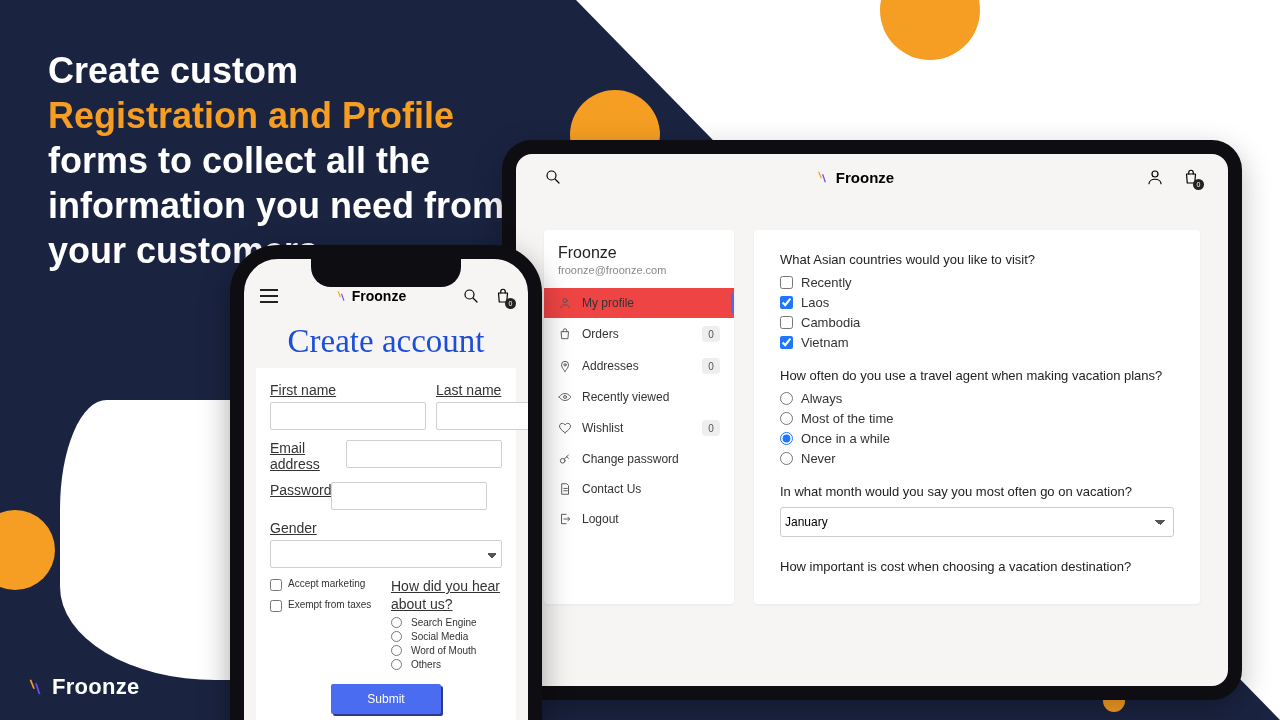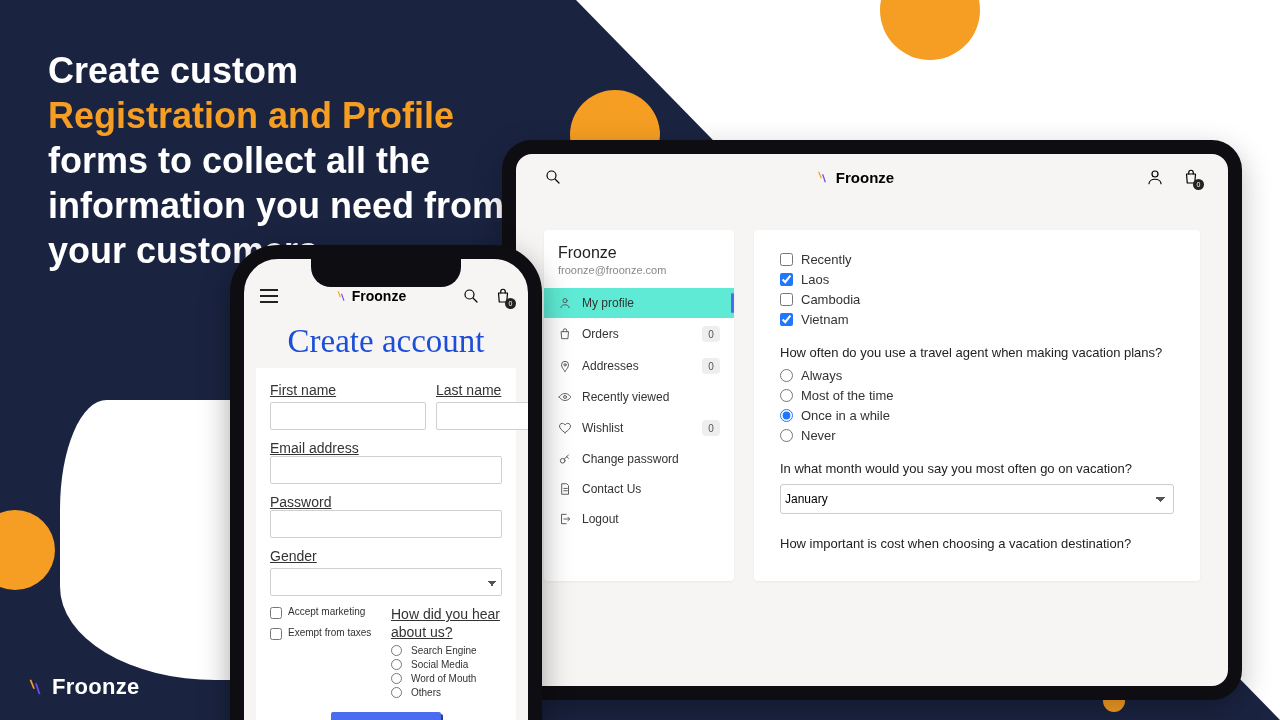--- a/index.html
+++ b/index.html
@@ -59,21 +59,21 @@
   .bag-badge {
     position:absolute; right:-4px; bottom:-4px; width:11px; height:11px; border-radius:50%;
     background:#222; color:#fff; font-size:7px; display:flex; align-items:center; justify-content:center;
   }
 
   .ph-title { text-align:center; font-family: Georgia, 'Times New Roman', serif; font-size: 33px; font-weight: 400; color:#1d4ed8; margin: 10px 0 8px; }
 
   .ph-form { background:#fff; margin: 6px 12px 0; padding: 14px 14px 18px; border-radius: 2px; }
   .ph-row { display:flex; gap:10px; margin-bottom: 10px; }
   .ph-col { flex:1; display:flex; flex-direction:column; gap:4px; }
-  .ph-col-full { width:100%; display:flex; flex-direction:column; margin-bottom:10px; }
+  .ph-col-full { width:100%; display:flex; flex-direction:row; margin-bottom:10px; }
   .ph-label { font-size: 14px; color:#333;text-decoration:underline; }
   .ph-input, .ph-select {
     height: 28px; border:1px solid #d0d0d0; border-radius:2px; background:#fff; font-size:11px; padding:0 6px;
   }
   .ph-select { appearance: none; background: linear-gradient(45deg, transparent 50%, #555 50%) right 9px top 12px / 5px 5px no-repeat,
                linear-gradient(-45deg, transparent 50%, #555 50%) right 4px top 12px / 5px 5px no-repeat, #fff; }
   .date-wrap { position:relative; }
   .date-wrap .cal-icon { position:absolute; right:6px; top:7px; width:12px; height:12px; border:1.5px solid #444; border-radius:2px; }
   .date-wrap .cal-icon::before { content:""; position:absolute; left:1px; right:1px; top:2px; height:1.5px; background:#444; }
 
@@ -104,21 +104,21 @@
 
   .lp-side { width: 190px; background:#fff; border-radius:4px; padding: 14px 0 10px; box-shadow: 0 1px 3px rgba(0,0,0,.05); }
   .lp-user { padding: 0 14px 8px; }
   .lp-user .n { font-size:16px; color:#222; margin-bottom:2px; }
   .lp-user .e { font-size:11px; color:#888; }
   .lp-nav { margin-top: 4px; }
   .lp-item {
     display:flex; align-items:center; gap:10px; padding: 8px 14px; font-size:12px; color:#333;
     position:relative;
   }
-  .lp-item.active { background:#5eead4; }
+  .lp-item.active { background:#ef4444; }
   .lp-item.active::after { content:""; position:absolute; right:0; top:5px; bottom:5px; width:3px; background:#4a6cf0; border-radius:2px; }
   .lp-item .ic { width:14px; height:14px; display:inline-flex; align-items:center; justify-content:center; color:#555; }
   .lp-badge { margin-left:auto; width:18px; height:16px; border-radius:4px; background:#eee; color:#555; font-size:10px; display:flex; align-items:center; justify-content:center; }
 
   .lp-main { flex:1; background:#fff; border-radius:4px; padding: 22px 26px; box-shadow: 0 1px 3px rgba(0,0,0,.05); }
   .q { font-size:13px; color:#222; margin-bottom:8px; }
   .opts { display:flex; flex-direction:column; gap:5px; margin-bottom: 18px; }
   .opt { display:flex; align-items:center; gap:8px; font-size:13px; color:#333; }
   .opt input[type=checkbox] { width:13px; height:13px; accent-color:#2176ff; }
   .opt input[type=radio] { width:13px; height:13px; accent-color:#2176ff; }
@@ -362,20 +362,21 @@
                 <path d="M14 4h-8v16h8" class="stroke"></path>
                 <path d="M10 12h10m-3-3l3 3-3 3" class="stroke"></path>
               </svg>
             </span>
           <span>Logout</span>
         </div>
       </nav>
     </aside>
 
     <main class="lp-main">
+      <div class="q">What Asian countries would you like to visit?</div>
       <div class="opts">
         <label class="opt">
             <input type="checkbox" style="">
             <span>Recently</span>
           </label>
         <label class="opt">
             <input type="checkbox" checked="" style="">
             <span>Laos</span>
           </label>
         <label class="opt">

